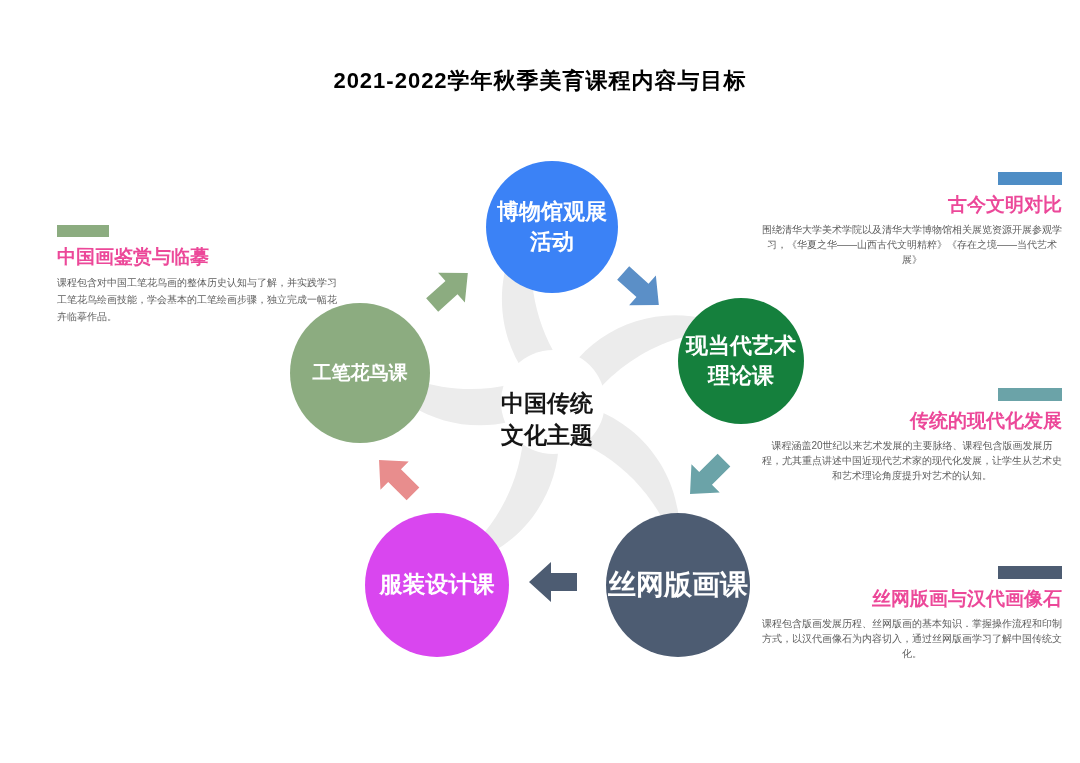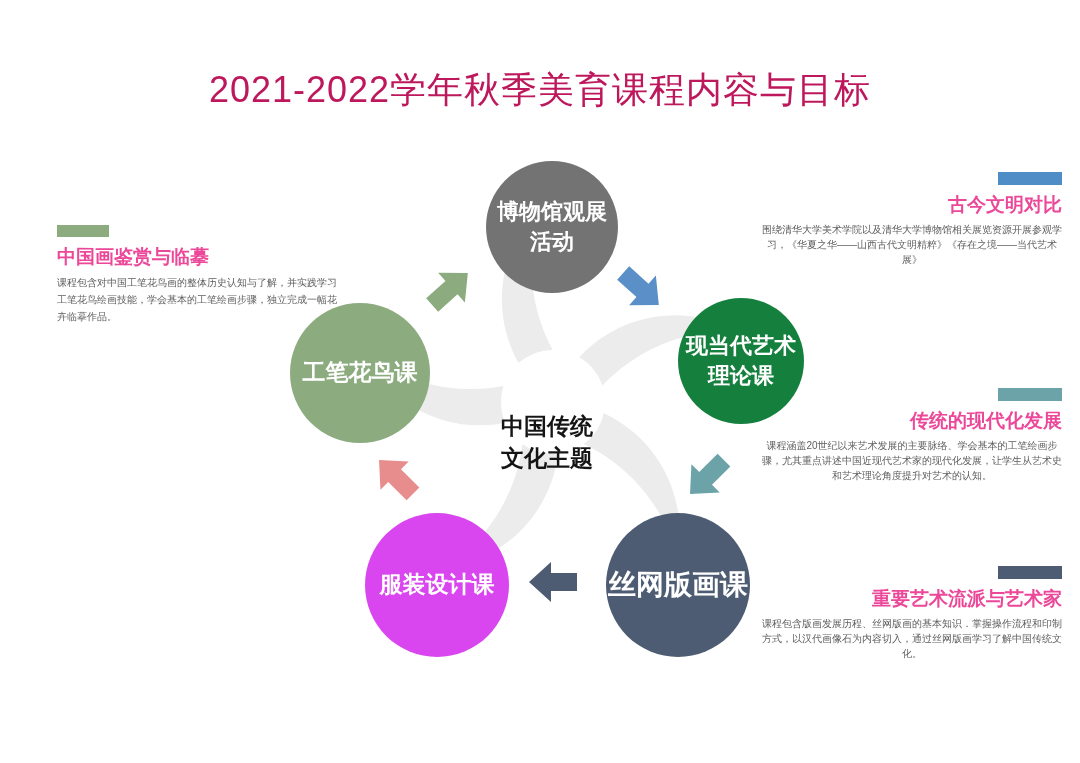--- a/index.html
+++ b/index.html
@@ -2,38 +2,38 @@
 <html><head>
 <meta charset="utf-8">
 <style>
   html,body{margin:0;padding:0;background:#fff;}
   #stage{
     position:relative;width:1080px;height:763px;background:#ffffff;overflow:hidden;
     font-family:"Liberation Sans","DejaVu Sans",sans-serif;
   }
   .title{
     position:absolute;left:0;right:0;top:66px;text-align:center;
-    font-size:36px;font-weight:normal;color:#be185d;letter-spacing:1px;
+    font-size:22px;font-weight:bold;color:#000000;letter-spacing:1px;
   }
   
   .pinwheel{position:absolute;left:358px;top:207px;width:390px;height:390px;}
   
   .circle{
     position:absolute;border-radius:50%;display:flex;align-items:center;justify-content:center;
     color:#fff;font-weight:bold;font-size:22px;line-height:1.35;text-align:center;
     white-space:pre-line;
   }
   .c-museum{left:486px;top:161px;width:132px;height:132px;}
   .c-theory{left:678px;top:298px;width:126px;height:126px;}
   .c-silk{left:606px;top:513px;width:144px;height:144px;font-size:28px;}
   .c-fashion{left:365px;top:513px;width:144px;height:144px;font-size:23px;}
-  .c-gongbi{left:290px;top:303px;width:140px;height:140px;font-size:23px;}
+  .c-gongbi{left:290px;top:303px;width:140px;height:140px;font-size:19px;}
   
   .center-label{
-    position:absolute;left:501px;top:410px;font-size:23px;font-weight:bold;color:#151515;
+    position:absolute;left:501px;top:387px;font-size:23px;font-weight:bold;color:#151515;
     line-height:1.4;white-space:pre-line;text-align:right;
   }
   
   .arrow{position:absolute;width:56px;height:44px;}
   .a1{left:422px;top:267px;transform:rotate(-42deg);}
   .a2{left:613px;top:267px;transform:rotate(42deg);}
   .a3{left:679px;top:455px;transform:rotate(135deg);}
   .a4{left:525px;top:560px;transform:rotate(180deg);}
   .a5{left:368px;top:455px;transform:rotate(-135deg);}
   
@@ -66,21 +66,21 @@
     <g>
       <path d="M 0 0 C 25 -75, 115 -110, 185 -70 C 115 -75, 50 -35, 18 28 Z" fill="#ececec"></path>
       <path d="M 0 0 C 25 -75, 115 -110, 185 -70 C 115 -75, 50 -35, 18 28 Z" transform="rotate(72)" fill="#ececec"></path>
       <path d="M 0 0 C 25 -75, 115 -110, 185 -70 C 115 -75, 50 -35, 18 28 Z" transform="rotate(144)" fill="#ececec"></path>
       <path d="M 0 0 C 25 -75, 115 -110, 185 -70 C 115 -75, 50 -35, 18 28 Z" transform="rotate(216)" fill="#ececec"></path>
       <path d="M 0 0 C 25 -75, 115 -110, 185 -70 C 115 -75, 50 -35, 18 28 Z" transform="rotate(288)" fill="#ececec"></path>
       <circle cx="0" cy="0" r="52" fill="#ffffff"></circle>
     </g>
   </svg>
 
-  <div class="circle c-museum" style="background-color: #737373;">
+  <div class="circle c-museum" style="background-color: #3b82f6;">
     <span>博物馆观展
 活动</span>
   </div>
   <div class="circle c-theory" style="background-color: #15803d;">
     <span>现当代艺术
 理论课</span>
   </div>
   <div class="circle c-silk" style="background-color: rgb(77, 92, 114);">
     <span>丝网版画课</span>
   </div>
@@ -111,25 +111,25 @@
   </svg>
 
   <div class="note note-right n1">
     <div class="bar" style="background-color: rgb(78, 141, 197);"></div>
     <div class="heading">古今文明对比</div>
     <div class="body">围绕清华大学美术学院以及清华大学博物馆相关展览资源开展参观学习，《华夏之华——山西古代文明精粹》《存在之境——当代艺术展》</div>
   </div>
   <div class="note note-right n2">
     <div class="bar" style="background-color: rgb(107, 163, 168);"></div>
     <div class="heading">传统的现代化发展</div>
-    <div class="body">课程涵盖20世纪以来艺术发展的主要脉络、学会基本的工笔绘画步骤，尤其重点讲述中国近现代艺术家的现代化发展，让学生从艺术史和艺术理论角度提升对艺术的认知。</div>
+    <div class="body">课程涵盖20世纪以来艺术发展的主要脉络、课程包含版画发展历程，尤其重点讲述中国近现代艺术家的现代化发展，让学生从艺术史和艺术理论角度提升对艺术的认知。</div>
   </div>
   <div class="note note-right n3">
     <div class="bar" style="background-color: rgb(77, 92, 114);"></div>
-    <div class="heading">重要艺术流派与艺术家</div>
+    <div class="heading">丝网版画与汉代画像石</div>
     <div class="body">课程包含版画发展历程、丝网版画的基本知识．掌握操作流程和印制方式，以汉代画像石为内容切入，通过丝网版画学习了解中国传统文化。</div>
   </div>
 
   <div class="note note-left n4">
     <div class="bar" style="background-color: rgb(140, 172, 128);"></div>
     <div class="heading">中国画鉴赏与临摹</div>
     <div class="body">课程包含对中国工笔花鸟画的整体历史认知与了解，并实践学习工笔花鸟绘画技能，学会基本的工笔绘画步骤，独立完成一幅花卉临摹作品。</div>
   </div>
 
 </div>

